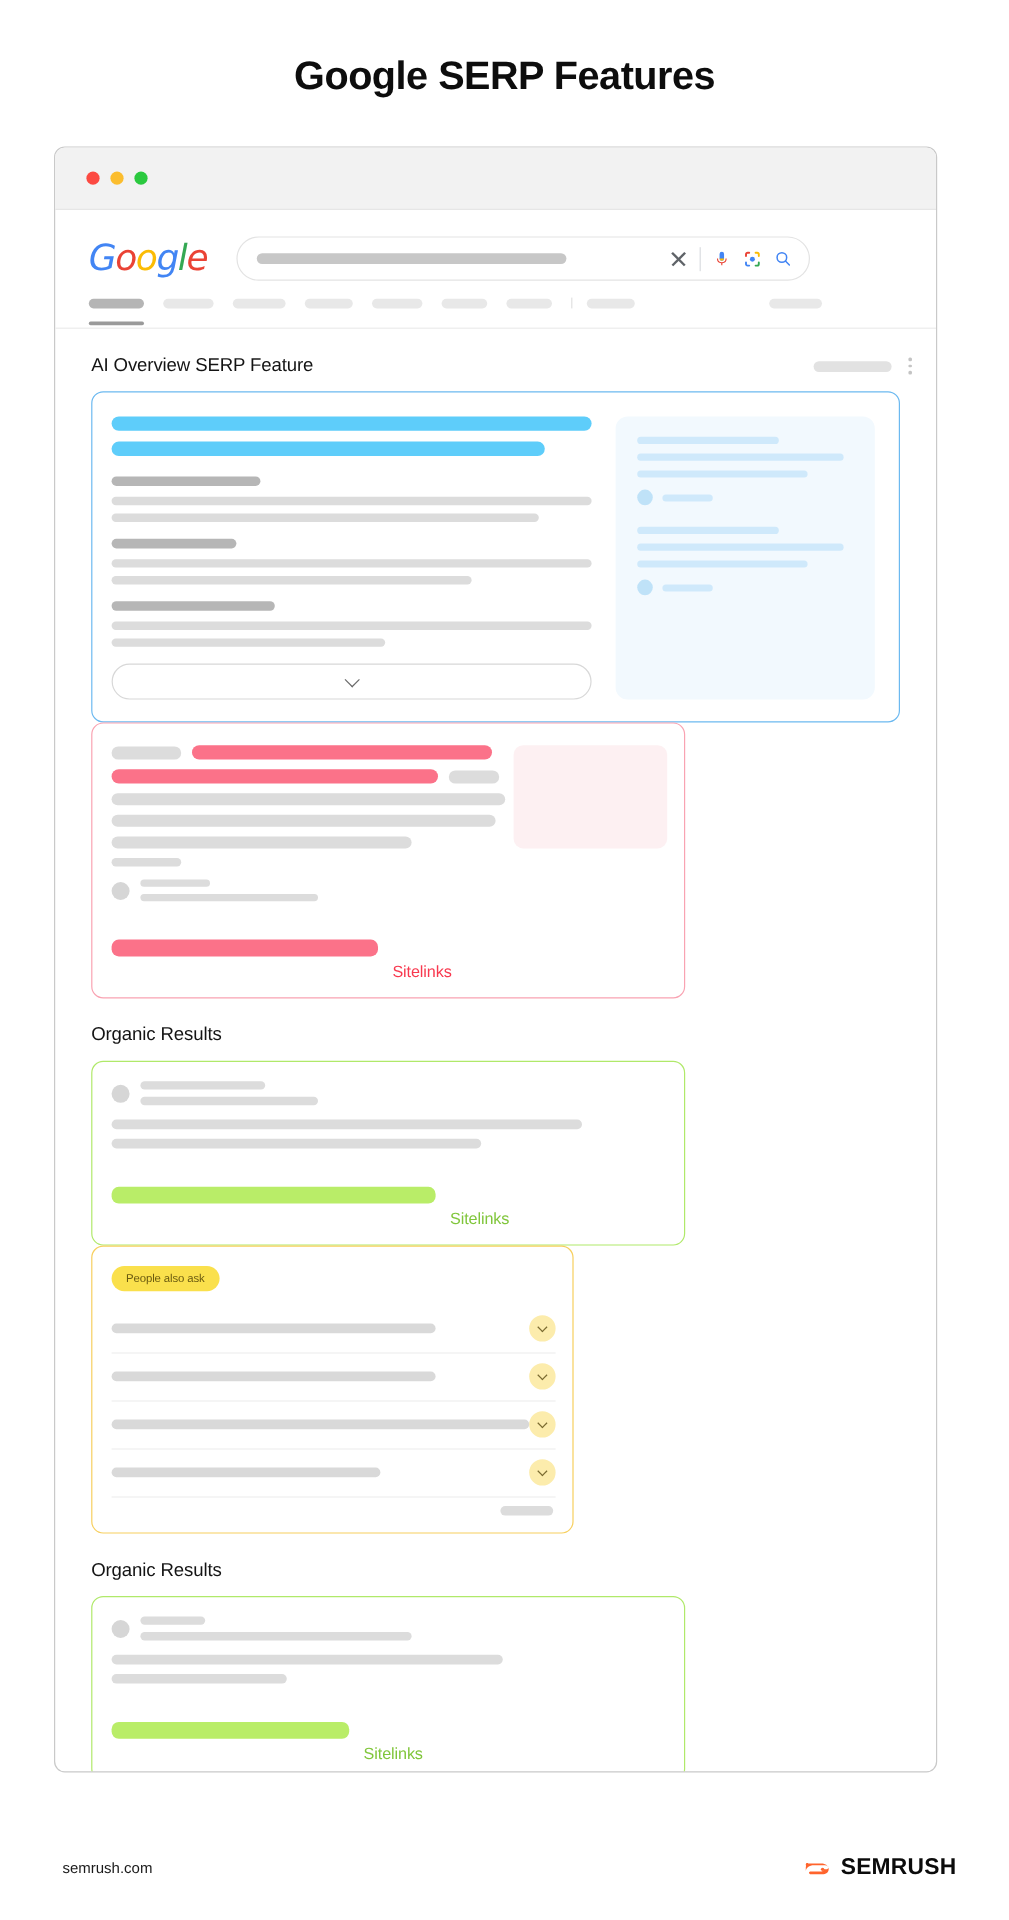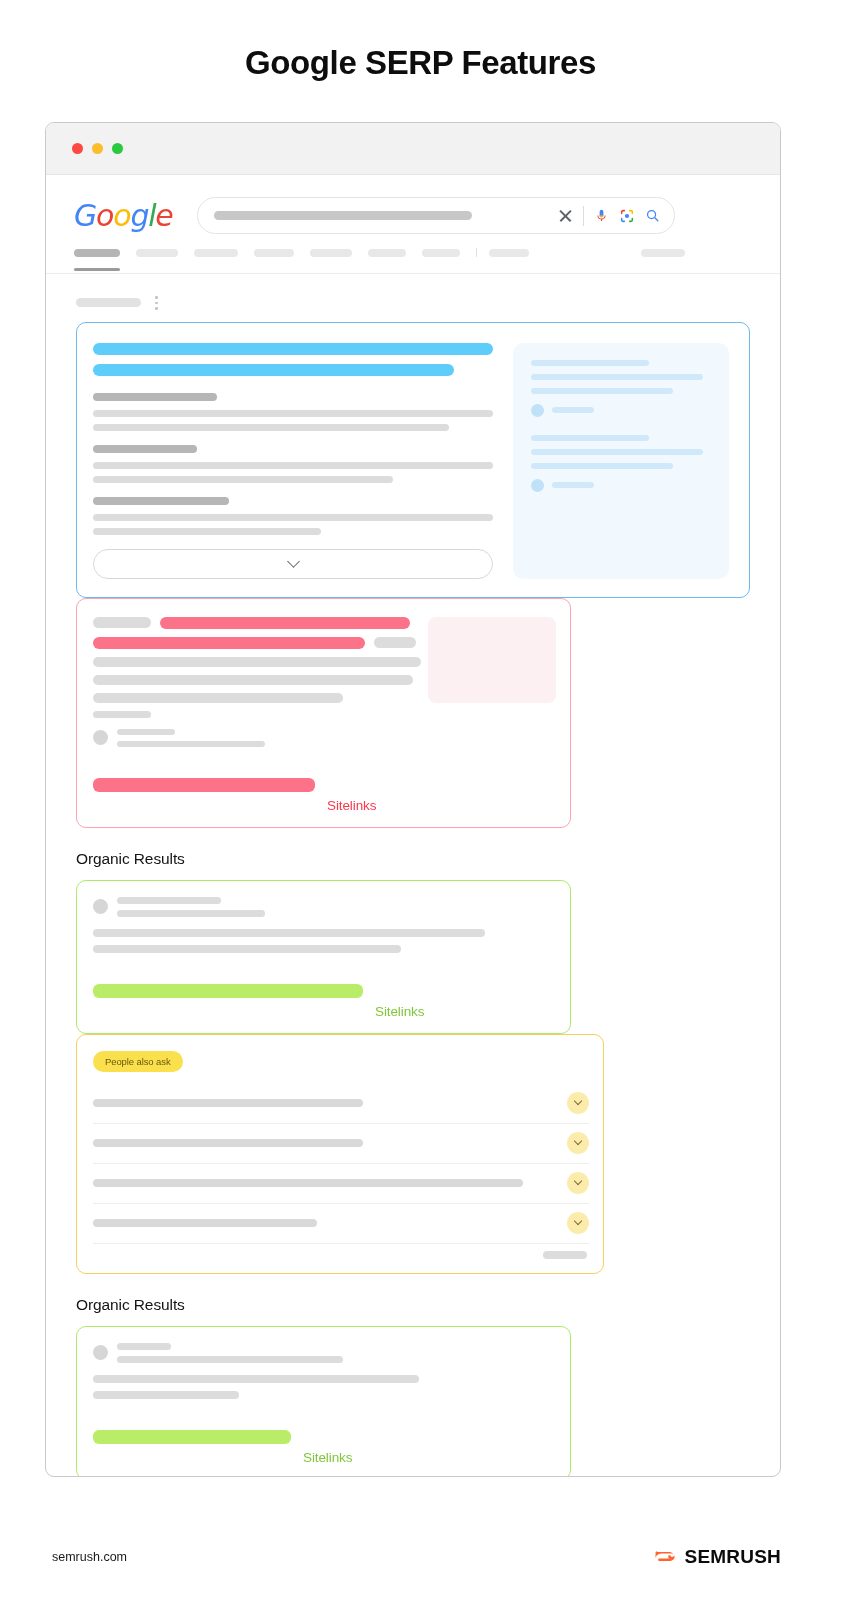--- a/index.html
+++ b/index.html
@@ -147,21 +147,21 @@
 
   .feature-box {
     margin-left: 30px;
     border-radius: 10px;
     border: 1px solid transparent;
     position: relative;
   }
   .box-blue   { border-color: #6cb9f0; width: 674px; }
   .box-pink   { border-color: #f9a3b2; width: 495px; }
   .box-green  { border-color: #b0e96a; width: 495px; }
-  .box-yellow { border-color: #f7cf5e; width: 528px; }
+  .box-yellow { border-color: #f7cf5e; width: 402px; }
 
   
   .bar { border-radius: 6px; }
   .g-light  { background: #dcdcdc; }
   .g-mid    { background: #b6b6b6; }
   .cyan     { background: #5ecdfa; }
   .pink     { background: #fb7289; }
   .lime     { background: #b9ed68; }
   .blue-pl  { background: #cfe9fb; }
 
@@ -279,24 +279,24 @@
 
   
   .org-inner { padding: 16px 16px 14px 16px; }
 
   
   .footer {
     position: absolute;
     left: 0; right: 0; bottom: 0;
     height: 86px;
     display: flex; align-items: center; justify-content: space-between;
-    padding: 0 60px 0 52px;
+    padding: 0 44px 0 52px;
   }
   .footer-url { font-size: 12.5px; color: #1a1a1a; }
-  .brand { display: flex; align-items: flex-start; gap: 8px; }
+  .brand { display: flex; align-items: center; gap: 8px; }
   .brand-name {
     font-size: 19px; font-weight: bold; color: #0b0b0b;
     letter-spacing: 0.2px;
   }
 </style>
 </head>
 <body>
 
 <h1 class="page-title">Google SERP Features</h1>
 
@@ -348,20 +348,21 @@
       <span class="nav-pill" style="width:40px"></span>
       <span class="nav-pill" style="width:44px;margin-left:96px"></span>
       <span class="nav-underline"></span>
     </div>
     <div class="nav-divider"></div>
   </div>
 
   <div class="serp-body">
 
     <div class="ai-head">
+      <div class="section-label">AI Overview SERP Feature</div>
       <span class="ghost-pill"></span>
       <span class="kebab">
           <i></i>
           <i></i>
           <i></i>
         </span>
     </div>
 
     <div class="feature-box box-blue">
       <div class="ai-inner">

